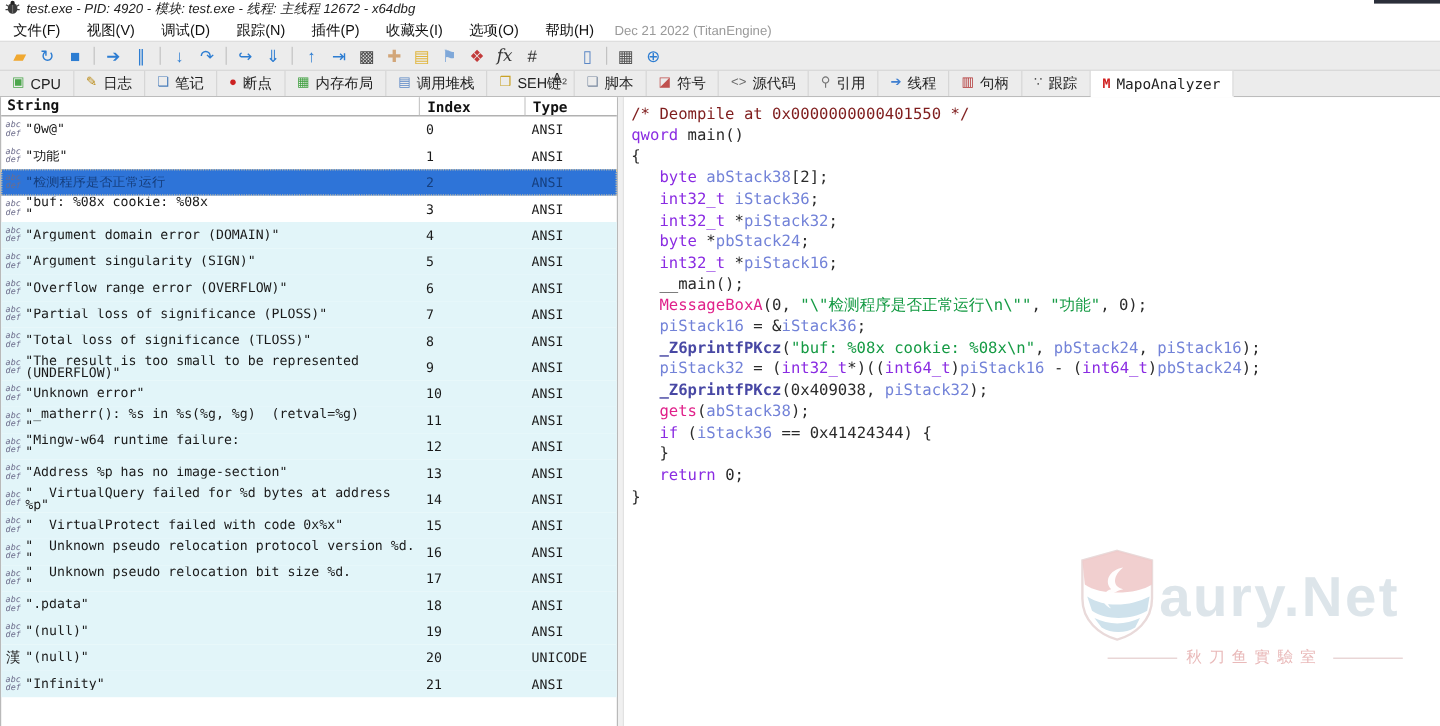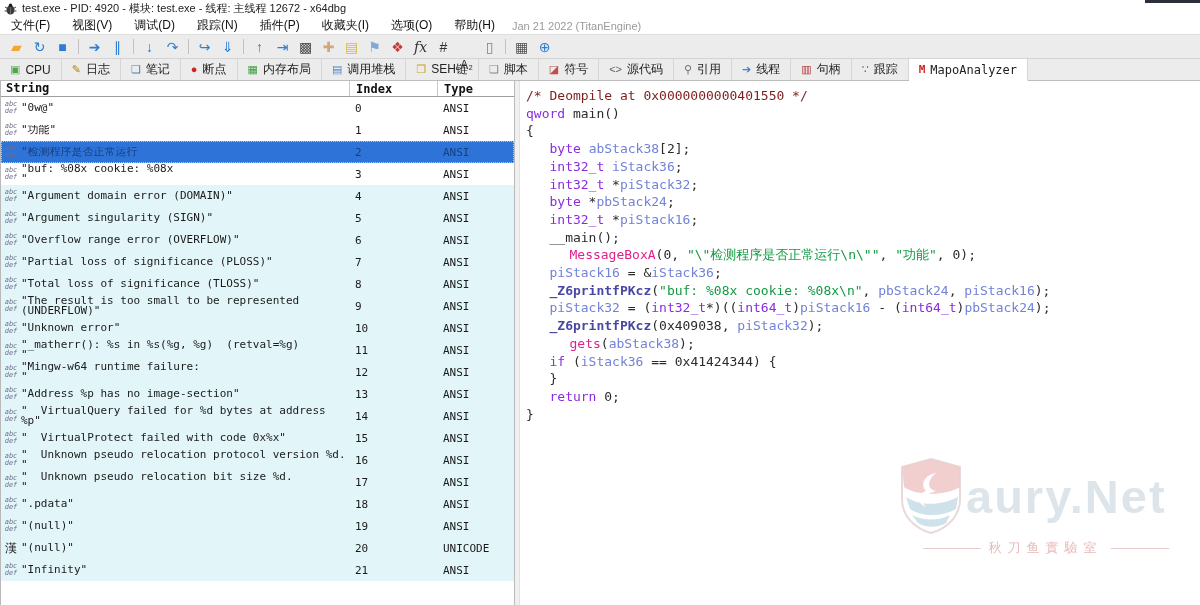--- a/index.html
+++ b/index.html
@@ -2,22 +2,22 @@
 <html><head>
 <meta charset="utf-8">
 <style>
   * { box-sizing: border-box; }
   html,body { margin:0; padding:0; }
   body {
     width:1200px; height:605px; overflow:hidden; position:relative;
     background:#fff; font-family:"Liberation Sans", sans-serif; color:#111;
   }
   
-  .titlebar { height:17px; display:flex; align-items:center; gap:5px; padding-left:4px;
-    font-size:11px; color:#222; background:#fff; }
+  .titlebar { height:17px; display:flex; align-items:flex-start; gap:5px; padding-left:4px;
+    font-size:11px; color:#222; background:#fff;font-style:italic; }
   .bug { width:13px; height:12px; flex:0 0 auto; }
   .edge-frag { position:absolute; top:0; right:0; width:55px; height:3px; background:#2b2f3a; }
   
   .menubar { height:17px; display:flex; align-items:center; font-size:12px; background:#fff; }
   .mitem { padding:0 11px; cursor:default; }
   .buildinfo { color:#9a9a9a; margin-left:6px; font-size:11px; }
   
   .toolbar { height:24px; background:#ececec; border-top:1px solid #dedede;
     display:flex; align-items:center; padding-left:5px; }
   .ticon { width:23px; height:20px; display:flex; align-items:center; justify-content:center;
@@ -51,21 +51,21 @@
   .ridx { width:88px; padding-left:6px; }
   .rtyp { flex:1; padding-left:6px; }
   .splitter { width:5px; background:#f0f0f0; border-right:1px solid #e2e2e2; }
   
   .code-panel { flex:1; padding:6px 0 0 6px; font-family:"DejaVu Sans Mono", monospace;
     font-size:13px; background:#fff; position:relative; }
   .cline { white-space:pre; line-height:17.7px; }
   .com { color:#7f1d1d;text-align:center; }
   .kw  { color:#8a2be2; }
   .var { color:#7282d8; }
-  .api { color:#e0218a;margin-left:20px; }
+  .api { color:#e0218a; }
   .fn  { color:#4848a4; font-weight:bold; }
   .str { color:#149a43; }
   .pl  { color:#2b2b2b; }
   
   .watermark { position:absolute; left:898px; top:457px; width:295px; height:122px;
     pointer-events:none; }
   .wm-top { display:flex; align-items:center; }
   .wm-logo { width:66px; height:78px; flex:0 0 auto; margin-right:2px; }
   .wm-brand { font-size:47px; font-weight:bold; color:#dde5ea; letter-spacing:2px;
     font-family:"Liberation Sans", sans-serif; }
@@ -93,21 +93,21 @@
 <div class="menubar">
 
   <span class="mitem">文件(F)</span>
     <span class="mitem">视图(V)</span>
     <span class="mitem">调试(D)</span>
     <span class="mitem">跟踪(N)</span>
     <span class="mitem">插件(P)</span>
     <span class="mitem">收藏夹(I)</span>
     <span class="mitem">选项(O)</span>
     <span class="mitem">帮助(H)</span>
-    <span class="buildinfo">Jan 21 2022 (TitanEngine)</span>
+    <span class="buildinfo">Dec 21 2022 (TitanEngine)</span>
 </div>
 
 <div class="toolbar">
     <span class="ticon" style="color: rgb(240, 168, 48);">▰</span>
     <span class="ticon" style="color: rgb(45, 125, 210);">↻</span>
     <span class="ticon" style="color: rgb(45, 125, 210);">■</span>
     <div class="tsep"></div>
     <span class="ticon" style="color: rgb(45, 125, 210);">➔</span>
     <span class="ticon" style="color: rgb(45, 125, 210);">∥</span>
     <div class="tsep"></div>

